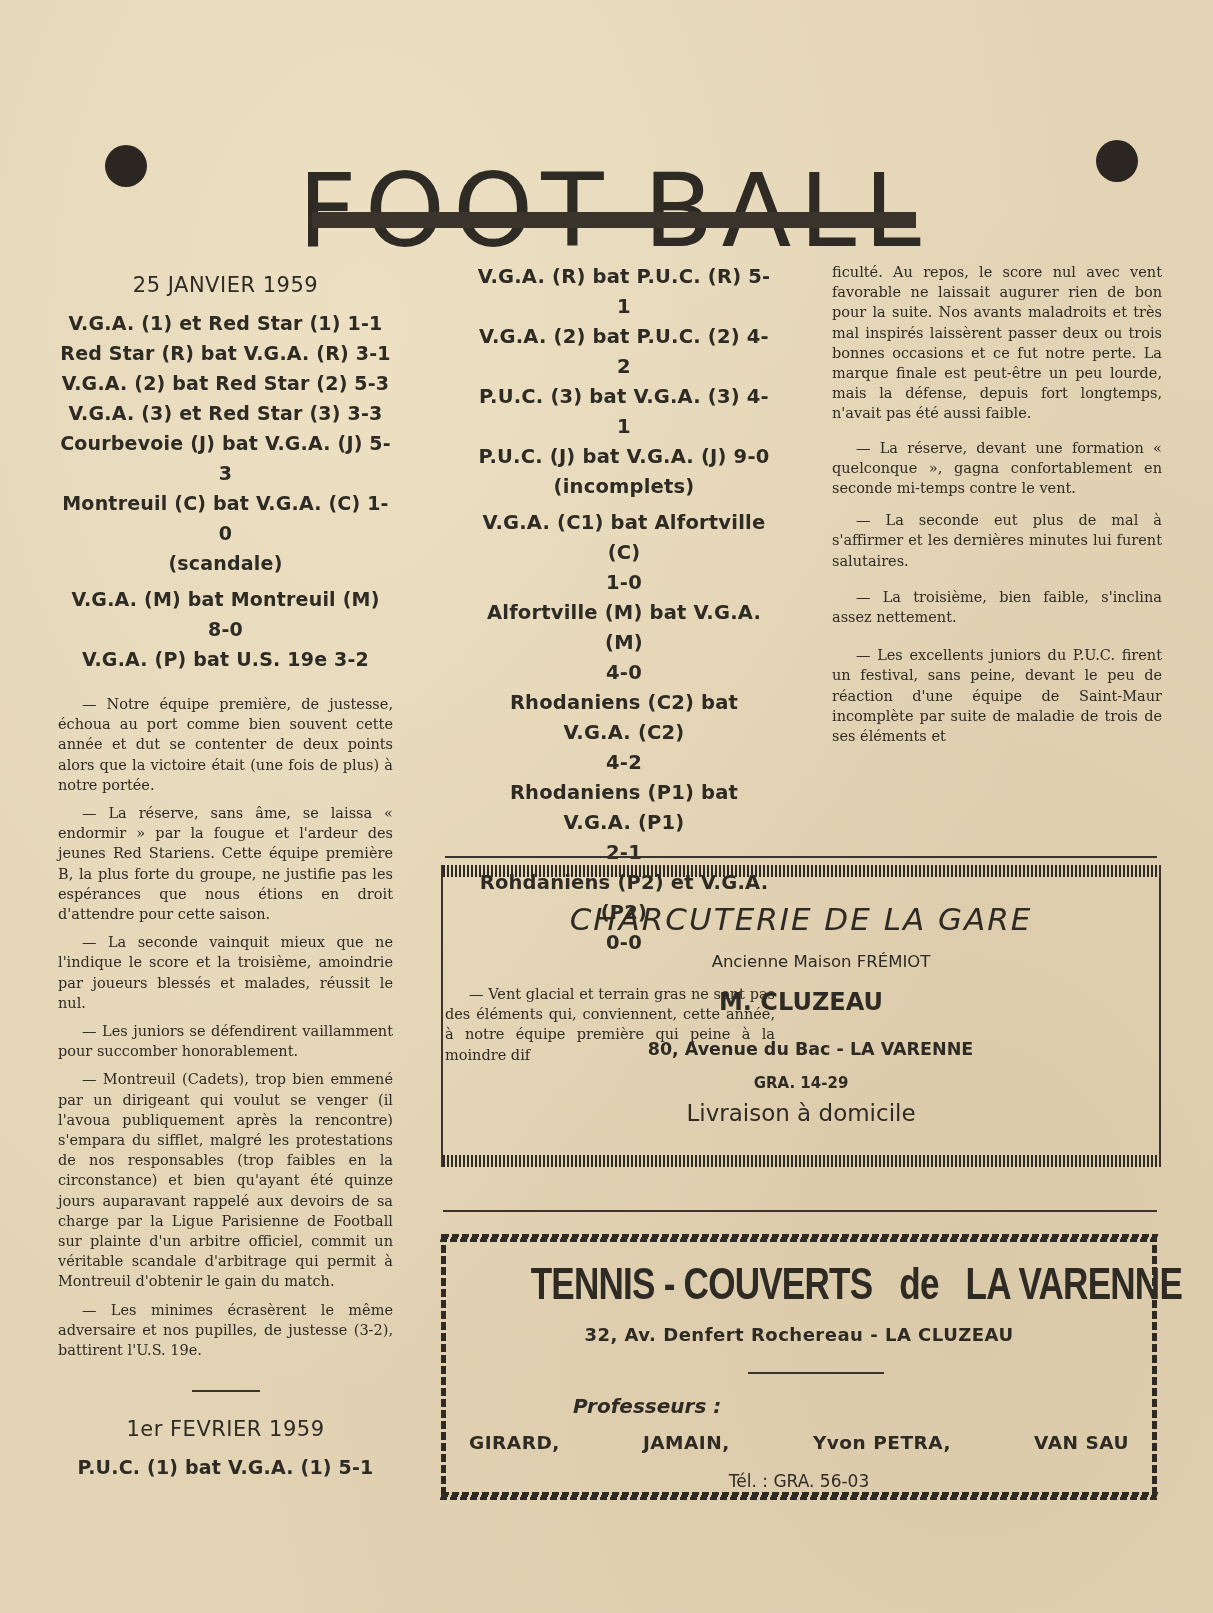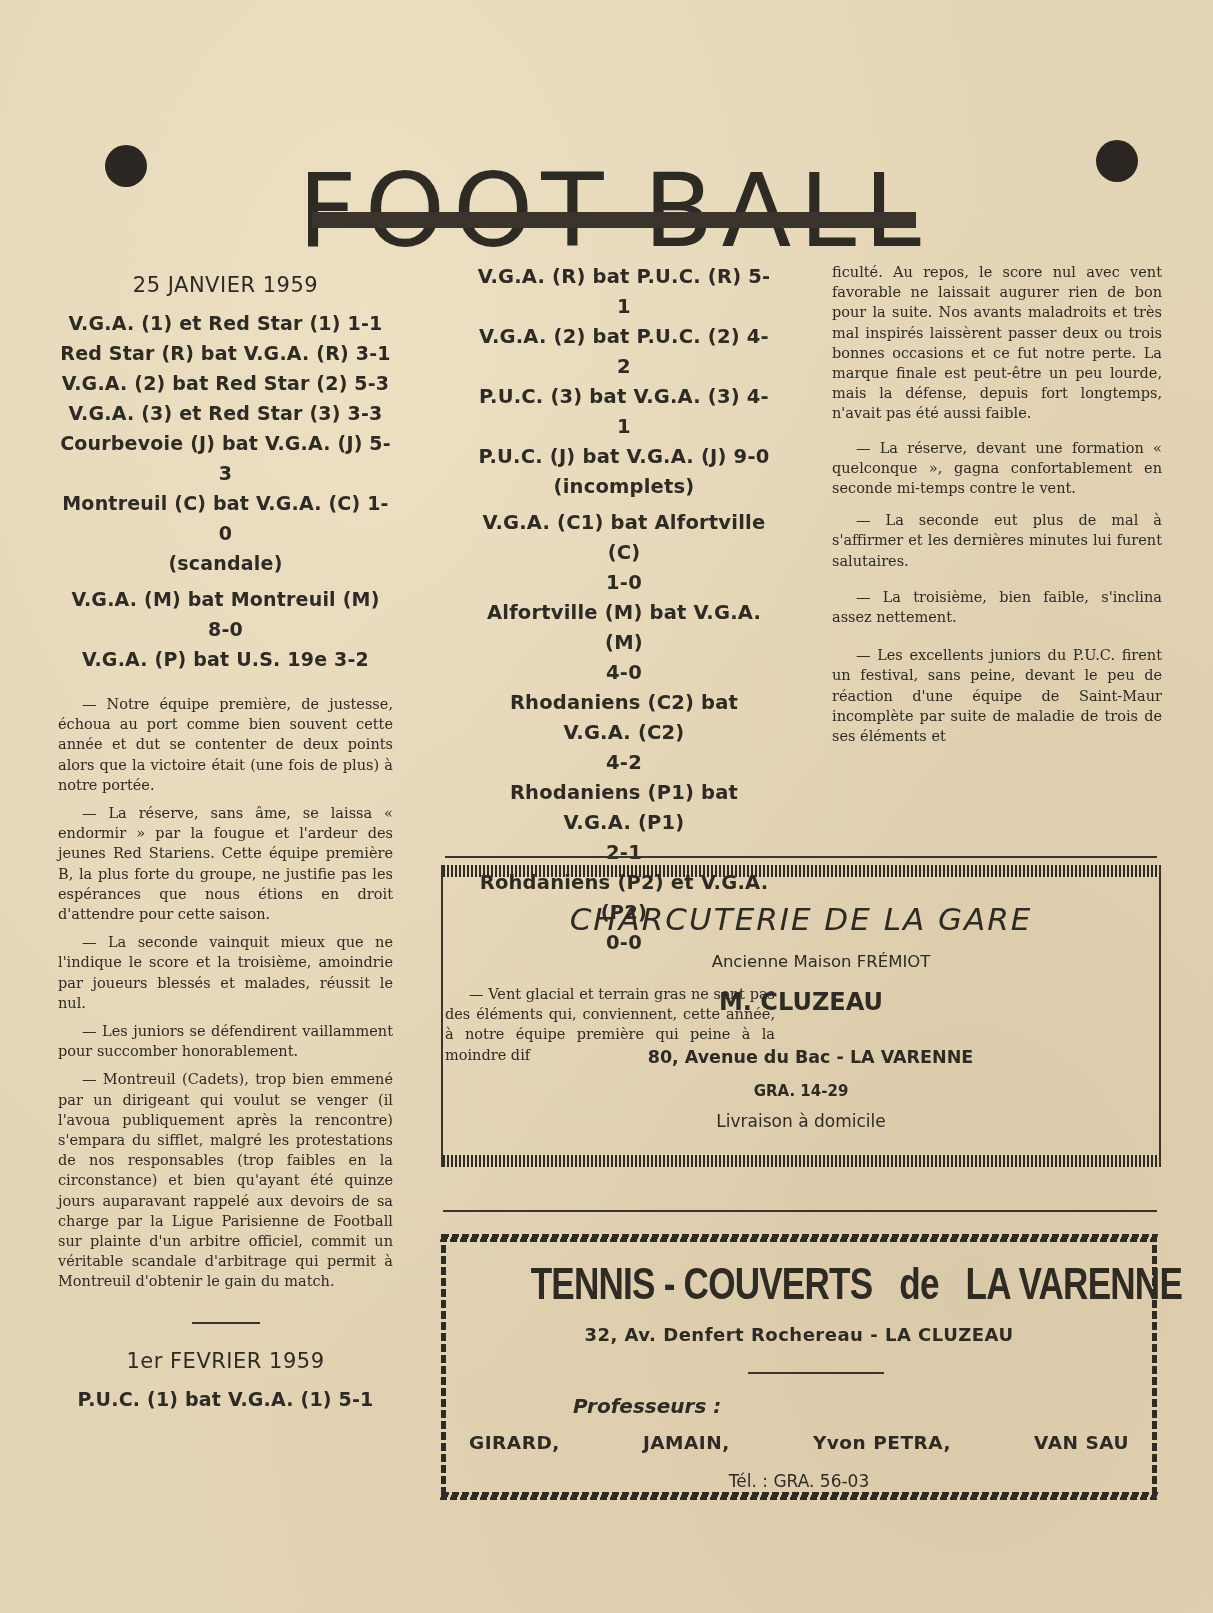--- a/index.html
+++ b/index.html
@@ -58,23 +58,23 @@
     background-image: repeating-linear-gradient(90deg, #2e2a24 0px, #2e2a24 2px, transparent 2px, transparent 4px);
   }
   .hatch.top { top: 0; }
   .hatch.bot { bottom: 0; }
   .ad1 .shop {
     margin-top: 34px; font-family: "DejaVu Sans", sans-serif; font-weight: normal; font-style: italic;
     font-size: 31px; letter-spacing: 2px; line-height: 40px;
   }
   .ad1 .former { font-family: "DejaVu Sans", sans-serif; font-size: 16.5px; margin-top: 12px; line-height: 22px; margin-left: 40px; }
   .ad1 .owner { font-family: "DejaVu Sans", sans-serif; font-weight: bold; font-size: 24px; margin-top: 14px; line-height: 30px; }
-  .ad1 .addr { font-family: "DejaVu Sans", sans-serif; font-weight: bold; font-size: 17.5px; margin-top: 28px; line-height: 24px; padding-left: 19px; }
+  .ad1 .addr { font-family: "DejaVu Sans", sans-serif; font-weight: bold; font-size: 17.5px; margin-top: 20px; line-height: 24px; padding-left: 19px; }
   .ad1 .phone { font-family: "DejaVu Sans", sans-serif; font-weight: bold; font-size: 15px; margin-top: 12px; line-height: 20px; }
-  .ad1 .deliv { font-family: "DejaVu Sans", sans-serif; font-size: 17px; margin-top: 8px; line-height: 24px; }
+  .ad1 .deliv { font-family: "DejaVu Sans", sans-serif; font-size: 23px; margin-top: 8px; line-height: 24px; }
 
   .ad2 {
     position: absolute; left: 441px; top: 1234px; width: 716px; height: 266px;
     text-align: center;
   }
   .dash-h {
     position: absolute; left: 0; right: 0; height: 8px;
     background-image: repeating-linear-gradient(90deg, #2e2a24 0px, #2e2a24 7px, transparent 7px, transparent 10px);
   }
   .dash-h.top { top: 0; transform: skewX(-20deg); }
@@ -133,20 +133,21 @@
     <div style="height:6px"></div>
     <p class="result">V.G.A. (M) bat Montreuil (M)</p>
     <p class="result">8-0</p>
     <p class="result">V.G.A. (P) bat U.S. 19e 3-2</p>
     <div class="gap"></div>
     <p class="prose">— Notre équipe première, de jus­tesse, échoua au port comme bien souvent cette année et dut se con­tenter de deux points alors que la victoire était (une fois de plus) à no­tre portée.</p>
     <p class="prose">— La réserve, sans âme, se laissa « endormir » par la fougue et l'ardeur des jeunes Red Stariens. Cette équipe première B, la plus forte du groupe, ne justifie pas les espérances que nous étions en droit d'attendre pour cette saison.</p>
     <p class="prose">— La seconde vainquit mieux que ne l'indique le score et la troisième, amoindrie par joueurs blessés et ma­lades, réussit le nul.</p>
     <p class="prose">— Les juniors se défendirent vail­lamment pour succomber honorable­ment.</p>
     <p class="prose">— Montreuil (Cadets), trop bien emmené par un dirigeant qui vou­lut se venger (il l'avoua publique­ment après la rencontre) s'empara du sifflet, malgré les protestations de nos responsables (trop faibles en la circonstance) et bien qu'ayant été quinze jours auparavant rappelé aux devoirs de sa charge par la Ligue Parisienne de Football sur plainte d'un arbitre officiel, commit un vé­ritable scandale d'arbitrage qui per­mit à Montreuil d'obtenir le gain du match.</p>
+    <p class="prose">— Les minimes écrasèrent le même adversaire et nos pupilles, de justesse (3-2), battirent l'U.S. 19e.</p>
     <div class="rule-short"></div>
     <p class="date-head">1er FEVRIER 1959</p>
     <p class="result">P.U.C. (1) bat V.G.A. (1) 5-1</p>
   </div>
 
   <div class="col col2">
     <p class="result">V.G.A. (R) bat P.U.C. (R) 5-1</p>
     <p class="result">V.G.A. (2) bat P.U.C. (2) 4-2</p>
     <p class="result">P.U.C. (3) bat V.G.A. (3) 4-1</p>
     <p class="result">P.U.C. (J) bat V.G.A. (J) 9-0</p>

